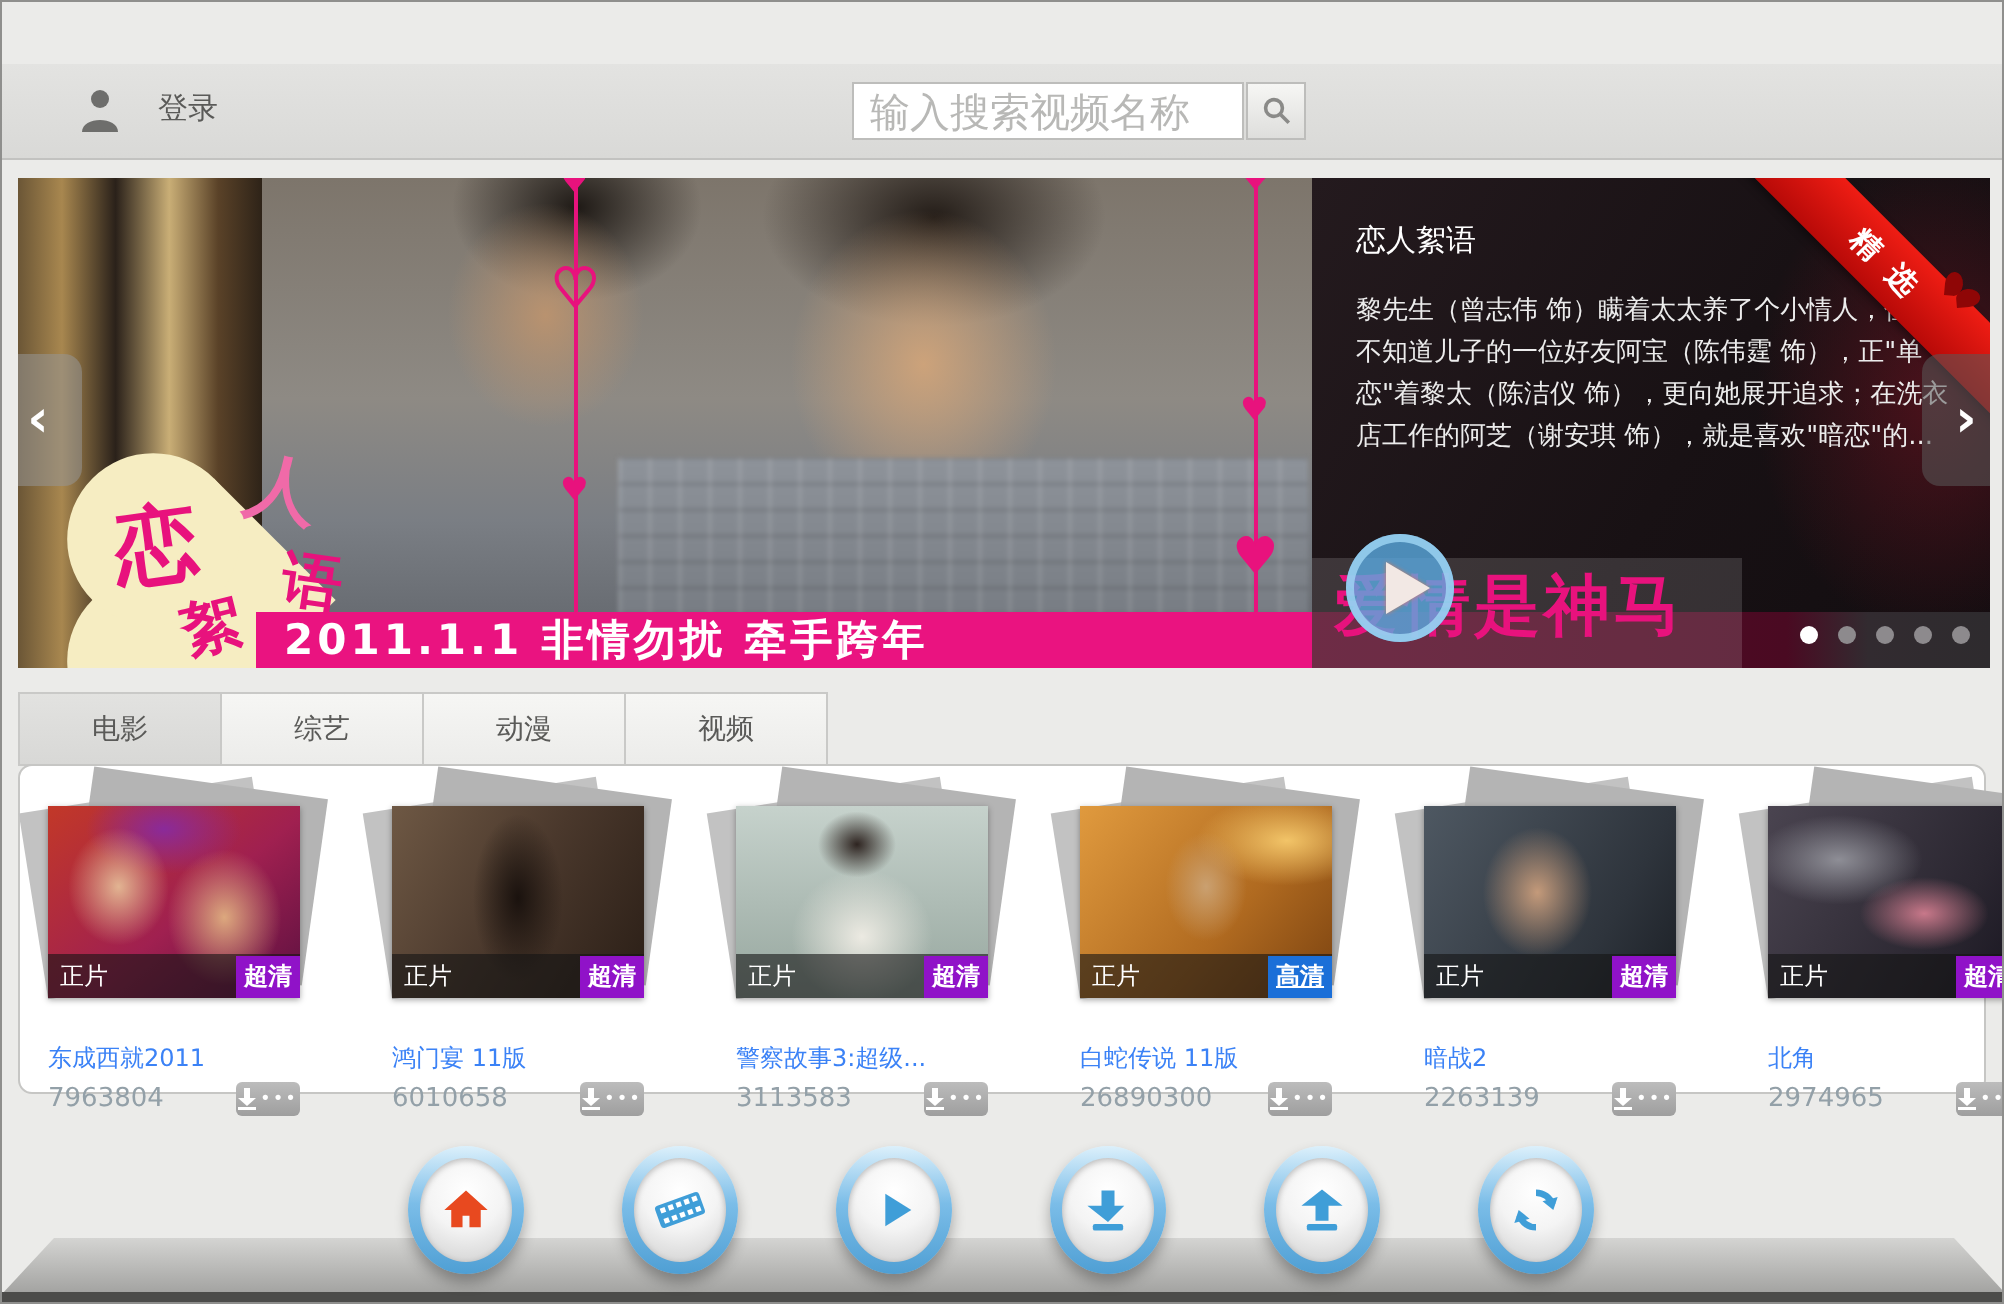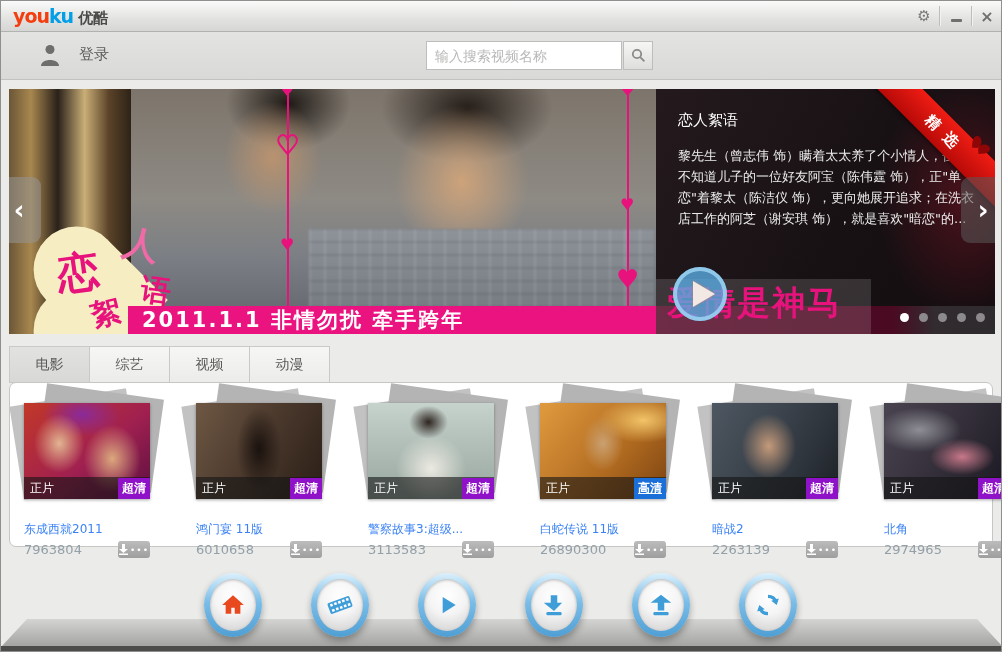--- a/index.html
+++ b/index.html
@@ -20,21 +20,21 @@
   .minbar{width:11px;height:3px;background:#6f6f6d;border-radius:1px;margin-top:8px;}
   .closex{font-size:16px;font-weight:bold;}
 
   
   .loginbar{position:absolute;left:0;top:31px;width:100%;height:47px;
     background:linear-gradient(180deg,#e3e3e1,#d9d9d7);border-bottom:1px solid #c2c2c0;}
   .person{position:absolute;left:38px;top:11px;}
   .login-label{position:absolute;left:78px;top:13px;font-size:15px;color:#5a5a58;cursor:pointer;}
   .search-wrap{position:absolute;left:425px;top:9px;height:29px;}
   .search-input{width:196px;height:29px;border:1px solid #bdbdbb;background:#fff;box-sizing:border-box;
-    padding:0 8px;font-size:14px;color:#444;font-family:inherit;}
+    padding:0 8px;font-size:20px;color:#444;font-family:inherit;}
   .search-input::placeholder{color:#b8b8b6;}
   .search-btn{position:absolute;left:197px;top:0;width:30px;height:29px;box-sizing:border-box;
     border:1px solid #bdbdbb;background:linear-gradient(180deg,#f6f6f4,#dededc);cursor:pointer;
     display:flex;align-items:center;justify-content:center;}
 
   
   .carousel{position:absolute;left:8px;top:88px;width:986px;height:245px;overflow:hidden;background:#171114;}
   .c-frame{position:absolute;left:0;top:0;width:122px;height:100%;
     background:linear-gradient(90deg,#6b5636,#a8874f 18%,#2a211a 40%,#c9ae76 62%,#5a4228 82%,#2e2318);}
   .c-photo{position:absolute;left:122px;top:0;width:525px;height:100%;
@@ -85,21 +85,21 @@
   .nav-arrow{position:absolute;top:88px;width:44px;height:66px;border-radius:9px;background:rgba(150,150,150,.55);
     color:#fff;font-size:26px;font-weight:bold;display:flex;align-items:center;justify-content:center;cursor:pointer;}
   .nav-prev{left:-12px;}
   .nav-next{left:952px;background:rgba(90,90,90,.55);}
   .dots{position:absolute;right:10px;top:224px;display:flex;gap:10px;}
   .dot{width:9px;height:9px;border-radius:50%;background:#8d8a8d;cursor:pointer;}
   .dot.active{background:#fff;}
 
   
   .tabs{position:absolute;left:9px;top:345px;display:flex;}
-  .tab{width:81px;height:37px;box-sizing:border-box;border:1px solid #c9c9c7;margin-left:-1px;
+  .tab{width:102px;height:37px;box-sizing:border-box;border:1px solid #c9c9c7;margin-left:-1px;
     background:linear-gradient(180deg,#f6f6f4,#ececea);display:flex;align-items:center;justify-content:center;
     font-size:14px;color:#5a5a58;cursor:pointer;}
   .tab.active{background:linear-gradient(180deg,#e2e2e0,#d8d8d6);}
 
   
   .panel{position:absolute;left:8px;top:381px;width:984px;height:165px;background:#fff;
     border:1px solid #c6c6c4;border-radius:7px;box-sizing:border-box;}
   .cards{position:absolute;left:14px;top:14px;display:flex;gap:46px;}
   .card{position:relative;width:126px;}
   .thumb-wrap{position:relative;width:126px;height:102px;cursor:pointer;}
@@ -135,36 +135,20 @@
     background:linear-gradient(180deg,#dcf0fb,#7bbde8 45%,#4f9fd4);box-shadow:0 4px 7px rgba(0,0,0,.3);}
   .dock-btn .inner{position:absolute;left:6px;top:6px;right:6px;bottom:6px;border-radius:50%;
     background:radial-gradient(circle at 50% 32%,#ffffff 0%,#f4f4f4 45%,#cccccc 100%);
     box-shadow:inset 0 1px 3px rgba(0,0,0,.25);display:flex;align-items:center;justify-content:center;}
 </style>
 </head>
 <body>
 
 <div id="app">
 
-  <div class="titlebar">
-    <div class="logo">
-      <span class="you">you</span><span class="ku">ku</span><span class="cn">优酷</span>
-    </div>
-    <div class="winbtn" style="left:908px;">
-      <span class="gear">⚙</span>
-    </div>
-    <div class="win-sep" style="left:938px;"></div>
-    <div class="winbtn" style="left:940px;">
-      <span class="minbar"></span>
-    </div>
-    <div class="win-sep" style="left:970px;"></div>
-    <div class="winbtn closex" style="left:971px;">
-      <span>×</span>
-    </div>
-  </div>
 
   <div class="loginbar">
     <span class="person">
       <svg width="22" height="24" viewBox="0 0 22 24">
           <circle cx="11" cy="6.5" r="4.5" fill="#6e6e6c"></circle>
           <path d="M2 23 C2 15 20 15 20 23 Z" fill="#6e6e6c"></path>
         </svg>
     </span>
     <span class="login-label">登录</span>
     <div class="search-wrap">
@@ -235,22 +219,22 @@
       <span class="dot"></span>
       <span class="dot"></span>
       <span class="dot"></span>
       <span class="dot"></span>
     </div>
   </div>
 
   <div class="tabs">
     <div class="tab active">电影</div>
     <div class="tab">综艺</div>
+    <div class="tab">动漫</div>
     <div class="tab">视频</div>
-    <div class="tab">动漫</div>
   </div>
 
   <div class="panel">
     <div class="cards">
 
       <div class="card">
         <div class="thumb-wrap">
           <div class="thumb m1">
             <div class="thumb-bar">
               <span class="thumb-label">正片</span>

